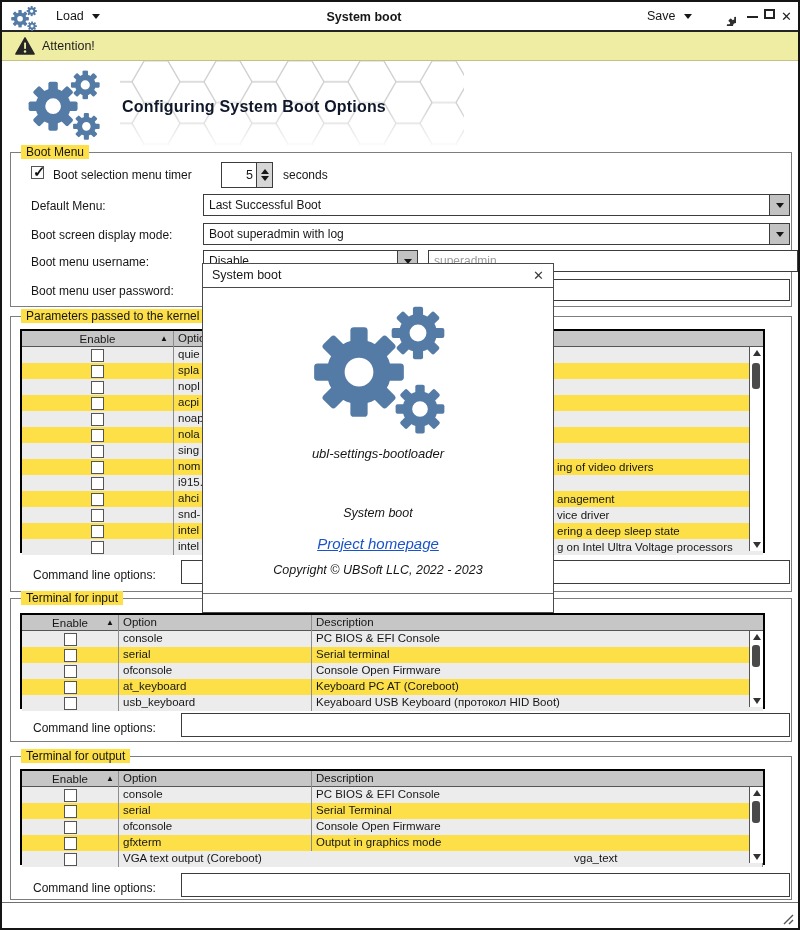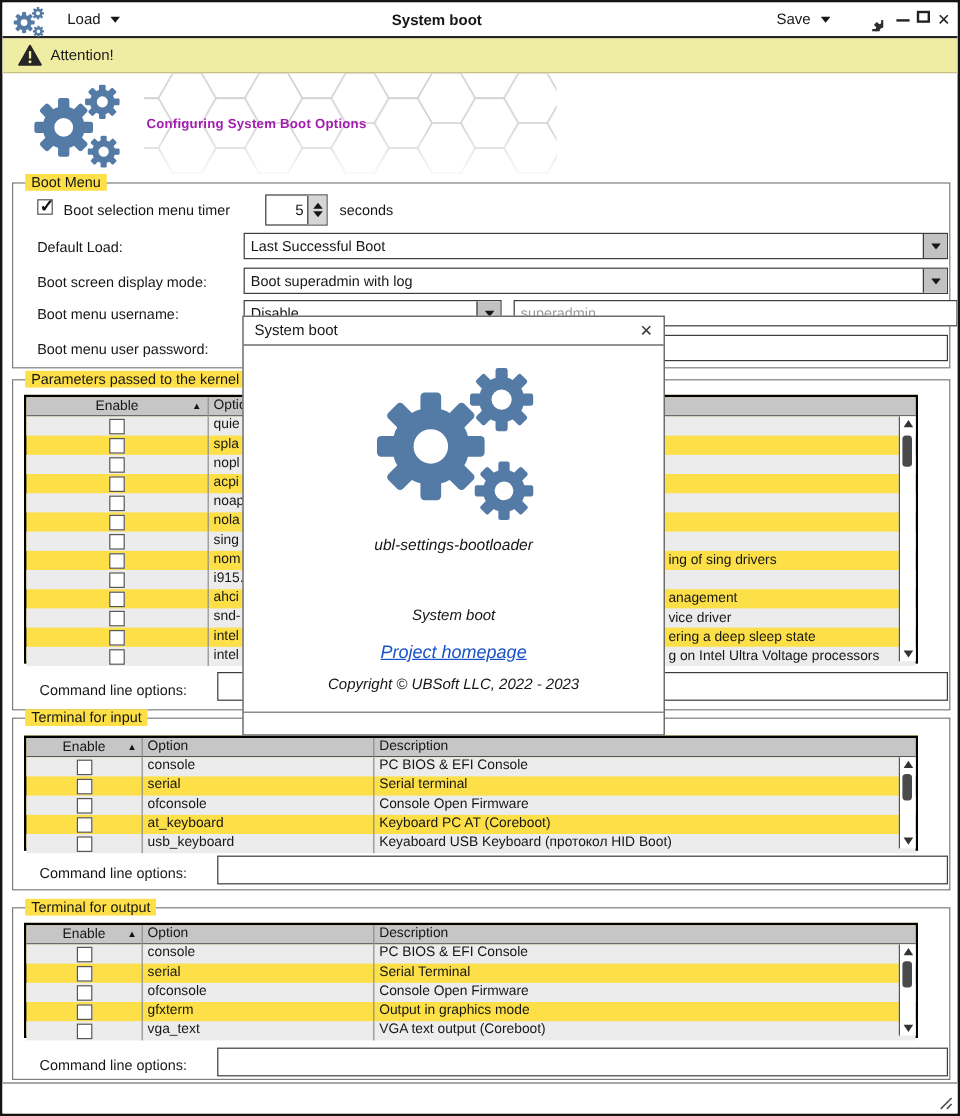--- a/index.html
+++ b/index.html
@@ -13,21 +13,21 @@
   .tb-btn{position:absolute;top:7px;font-size:12.5px;cursor:default;display:flex;align-items:center;gap:8px;}
   .tri-down{width:0;height:0;border-left:4px solid transparent;border-right:4px solid transparent;border-top:5px solid #161616;}
   .tri-up{width:0;height:0;border-left:4px solid transparent;border-right:4px solid transparent;border-bottom:5px solid #161616;}
   .win-min{position:absolute;left:745px;top:14px;width:11px;height:2px;background:#222;}
   .win-max{position:absolute;left:762px;top:7px;width:11px;height:10px;border:2px solid #222;background:#fff;}
   .win-close{position:absolute;left:779px;top:6px;font-size:13px;color:#222;line-height:17px;}
   
   .attention{position:absolute;left:0;right:0;top:30px;height:29px;background:#efeca3;border-bottom:1px solid #c4c088;}
   .attention span{position:absolute;left:40px;top:7px;font-size:12.5px;color:#1c1c1c;}
   
-  .hero-title{position:absolute;left:120px;top:96px;font-size:11px;font-weight:bold;color:#a21caf;letter-spacing:.2px;}
+  .hero-title{position:absolute;left:120px;top:96px;font-size:16px;font-weight:bold;color:#0f172a;letter-spacing:.2px;}
   .hex-fade{position:absolute;left:118px;top:59px;width:344px;height:84px;
             background:linear-gradient(to bottom,rgba(255,255,255,0) 55%,rgba(255,255,255,.85) 100%);pointer-events:none;}
   
   .fs{position:absolute;left:8px;width:782px;border:1px solid #7d7d7d;background:#fff;}
   .legend{position:absolute;top:-8px;left:10px;background:#fde047;padding:0 5px;font-size:12px;}
   .lbl{position:absolute;font-size:12px;white-space:nowrap;}
   .input{position:absolute;background:#fff;border:1px solid #3c3c3c;font-size:12px;line-height:20px;padding:0 5px;white-space:nowrap;overflow:hidden;}
   .muted{color:#9a9a9a;}
   .combo{position:absolute;background:#fff;border:1px solid #3c3c3c;font-size:12px;line-height:20px;padding:0 24px 0 5px;white-space:nowrap;overflow:hidden;}
   .combo-btn{position:absolute;right:0;top:0;bottom:0;width:20px;background:#c2c2c2;border-left:1px solid #3c3c3c;display:flex;align-items:center;justify-content:center;}
@@ -151,21 +151,21 @@
     <span class="lbl" style="left:42px;top:15px">Boot selection menu timer</span>
     <div class="spin" style="left:210px;top:9px;width:52px;height:26px">
       <div class="spin-val">5</div>
       <div class="spin-btns">
         <span class="tri-up"></span>
         <span class="tri-down"></span>
       </div>
     </div>
     <span class="lbl" style="left:272px;top:15px">seconds</span>
 
-    <span class="lbl" style="left:20px;top:46px">Default Load:</span>
+    <span class="lbl" style="left:20px;top:46px">Default Menu:</span>
     <div class="combo" style="left:192px;top:41px;width:587px;height:22px">
       <span>Last Successful Boot</span>
       <div class="combo-btn">
           <span class="tri-down"></span>
         </div>
     </div>
 
     <span class="lbl" style="left:20px;top:75px">Boot screen display mode:</span>
     <div class="combo" style="left:192px;top:70px;width:587px;height:22px">
       <span>Boot superadmin with log</span>
@@ -255,21 +255,21 @@
           <div class="cell" style="width:141px"><span class="pad">sing</span></div>
           <div class="cell last"></div>
           <span class="desc-frag" style="left:535px"></span>
         </div>
       <div class="trow">
           <div class="cell enable-c" style="width:152px">
             <div class="cb"></div>
           </div>
           <div class="cell" style="width:141px"><span class="pad">nom</span></div>
           <div class="cell last"></div>
-          <span class="desc-frag" style="left:535px">ing of sing drivers</span>
+          <span class="desc-frag" style="left:535px">ing of video drivers</span>
         </div>
       <div class="trow stripe">
           <div class="cell enable-c" style="width:152px">
             <div class="cb"></div>
           </div>
           <div class="cell" style="width:141px"><span class="pad">i915.</span></div>
           <div class="cell last"></div>
           <span class="desc-frag" style="left:535px"></span>
         </div>
       <div class="trow">
@@ -406,22 +406,22 @@
           <div class="cell enable-c" style="width:97px">
             <div class="cb"></div>
           </div>
           <div class="cell" style="width:193px"><span class="pad">gfxterm</span></div>
           <div class="cell last"><span class="pad">Output in graphics mode</span></div>
         </div>
       <div class="trow stripe">
           <div class="cell enable-c" style="width:97px">
             <div class="cb"></div>
           </div>
+          <div class="cell last"><span class="pad">VGA text output (Coreboot)</span></div>
           <div class="cell" style="width:193px"><span class="pad">vga_text</span></div>
-          <div class="cell last"><span class="pad">VGA text output (Coreboot)</span></div>
         </div>
       <div class="sb" style="top:16px;bottom:0">
         <div class="sb-up tri-up"></div>
         <div class="sb-thumb" style="top:14px;height:22px"></div>
         <div class="sb-down tri-down"></div>
       </div>
     </div>
     <span class="lbl" style="left:22px;top:124px">Command line options:</span>
     <div class="input" style="left:170px;top:116px;width:609px;height:24px;line-height:22px"></div>
   </div>

